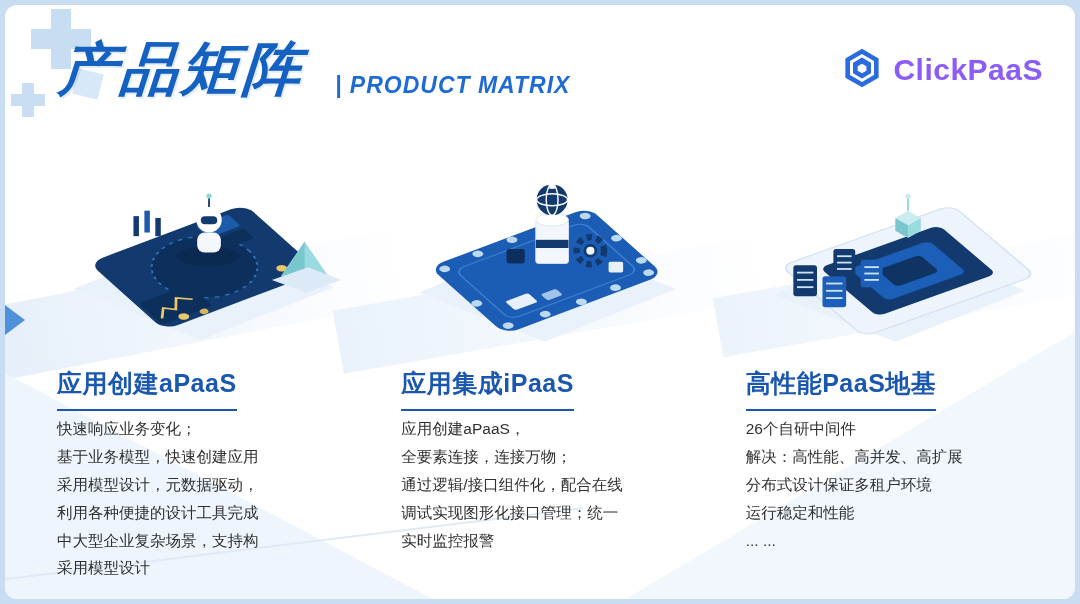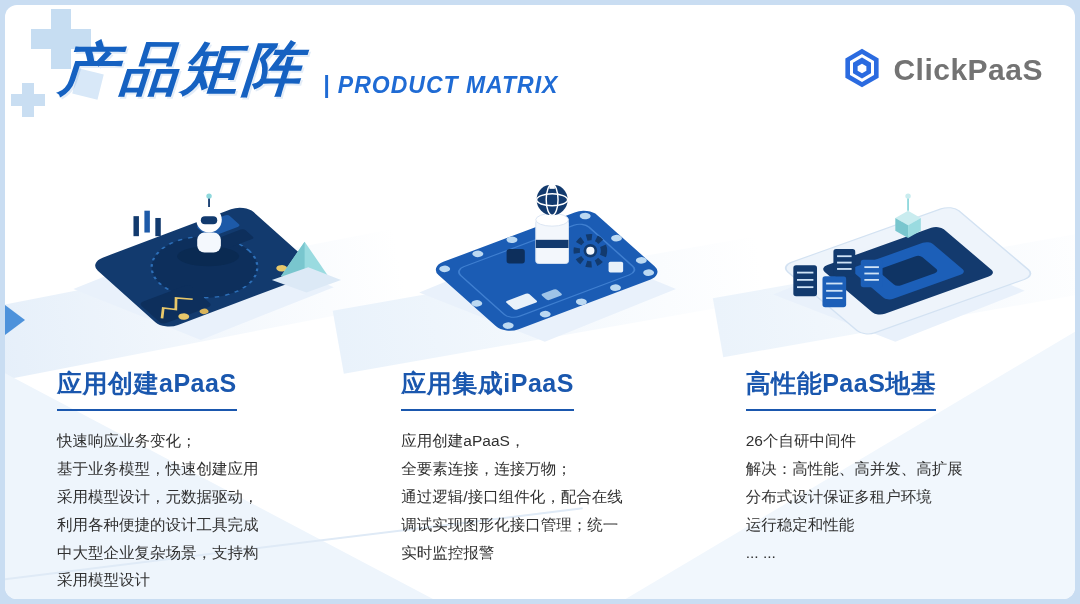--- a/index.html
+++ b/index.html
@@ -33,35 +33,35 @@
   .left-arrow { left:0; top:300px; width:0; height:0;
                 border-top:15px solid transparent; border-bottom:15px solid transparent;
                 border-left:20px solid #4d92db; }
 
   
   .header-row { position:absolute; left:54px; top:26px; display:flex; align-items:flex-end; z-index:3; }
   .title-cn { font-size:58px; font-weight:900; font-style:italic; letter-spacing:3px;
               color:#1561c1; transform:skewX(-4deg);
               text-shadow:2px 2px 0 rgba(21,97,193,.12); }
   .title-en { font-size:23px; font-weight:800; font-style:italic; color:#1f6bd4;
-              margin-left:20px; margin-bottom:10px; letter-spacing:1px; }
+              margin-left:32px; margin-bottom:10px; letter-spacing:1px; }
 
   .logo { position:absolute; right:32px; top:42px; display:flex; align-items:center; gap:10px; z-index:3; }
-  .logo-text { font-size:30px; font-weight:800; color:#737373; letter-spacing:.5px; }
+  .logo-text { font-size:30px; font-weight:800; color:#8b5cf6; letter-spacing:.5px; }
 
   
   .columns { position:absolute; left:52px; top:112px; width:980px;
              display:grid; grid-template-columns:1fr 1fr 1fr; column-gap:53px; z-index:2; }
   .col { display:flex; flex-direction:column; }
   .illu { height:242px; display:flex; align-items:center; justify-content:center; }
   .illu svg { width:100%; height:100%; }
   .col-heading { display:inline-block; align-self:flex-start; font-size:25px; font-weight:800;
                  color:#1a57ae; padding-bottom:9px; border-bottom:2px solid #1a57ae;
                  margin-top:8px; letter-spacing:.5px; }
-  .col-body { margin-top:16px; font-size:15.5px; color:#303030; line-height:1.8; }
+  .col-body { margin-top:4px; font-size:15.5px; color:#303030; line-height:1.8; }
 </style>
 </head>
 <body>
 
 <div class="slide">
 
   <div class="deco plus plus-big"></div>
   <div class="deco plus plus-small"></div>
   <div class="deco square-tl"></div>
   <div class="deco band-under-1"></div>

